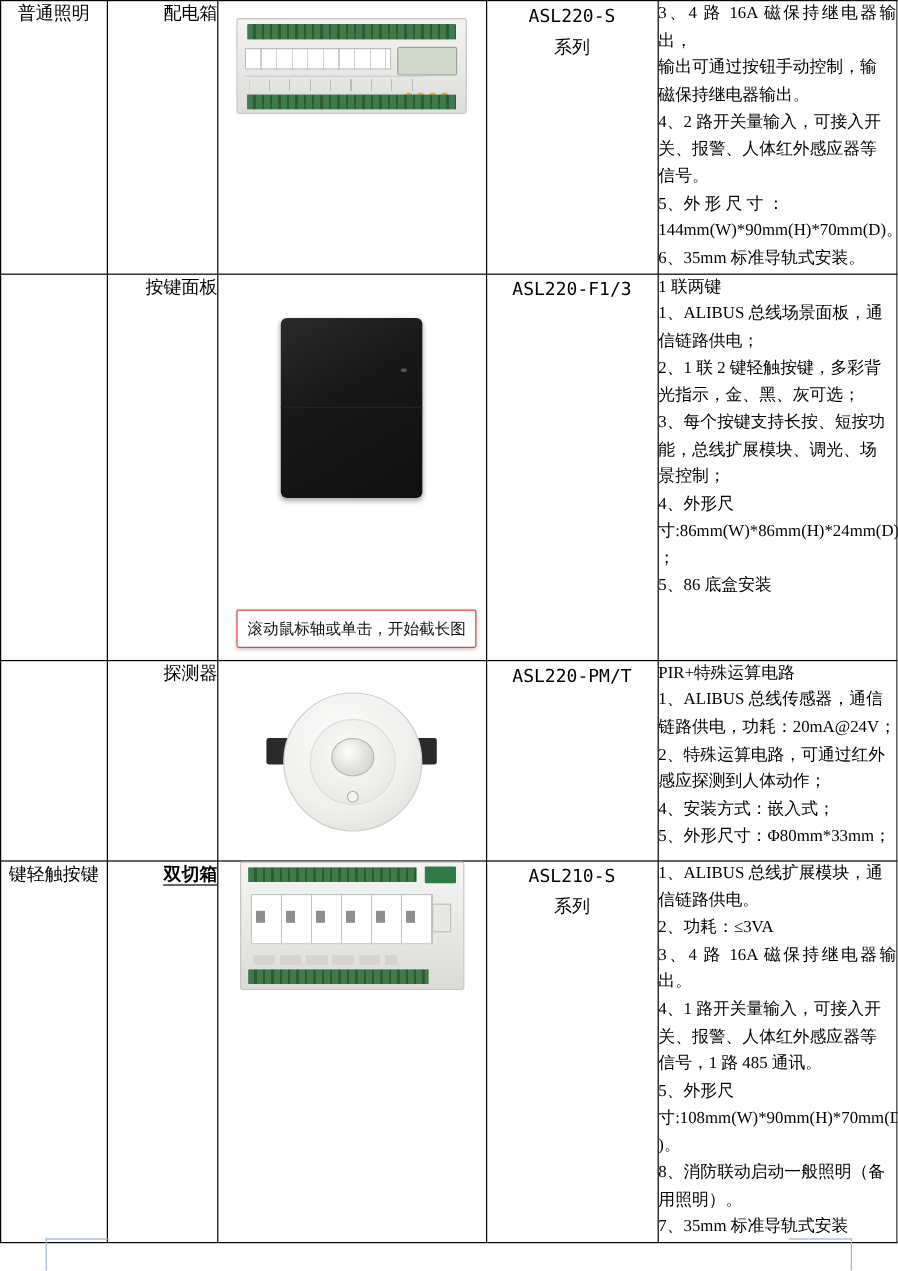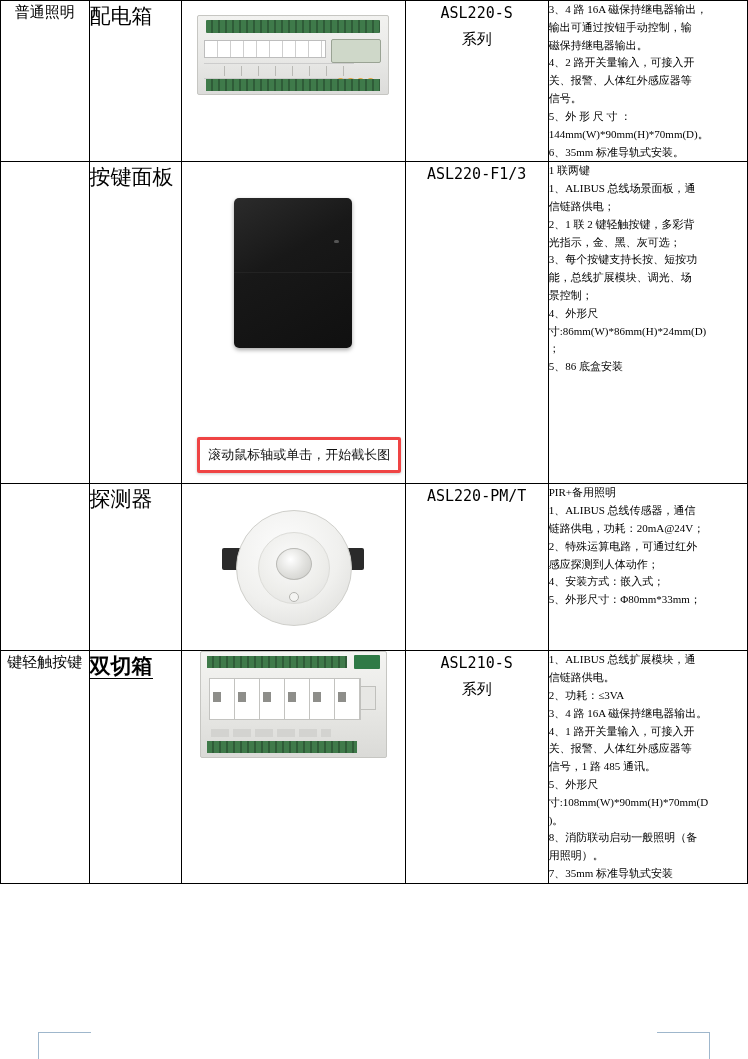--- a/index.html
+++ b/index.html
@@ -36,40 +36,40 @@
   .col-d{width:142px;}
   .col-e{width:198px;}
 
   .cat-cell{
     text-align:center;
     font-size:15px;
     padding-top:8px;
     line-height:1.5;
   }
   .dev-cell{
-    text-align:left;
-    font-size:21px;
+    text-align:right;
+    font-size:15px;
     line-height:1.5;
     vertical-align:middle;
   }
   .dev-cell.underline span{
     border-bottom:1px solid #000;
     font-weight:bold;
   }
   .model-cell{
     text-align:center;
     font-size:15px;
     line-height:1.7;
     vertical-align:middle;
     font-family:"DejaVu Sans Mono", monospace;
   }
   .model-cell .m1{display:block;}
   .model-cell .m2{display:block;}
   .desc-cell{
-    font-size:11px;
+    font-size:14px;
     line-height:1.62;
     padding:2px 4px 4px 4px;
     text-align:justify;
   }
   .desc-cell p{margin:0;}
   .img-cell{
     text-align:center;
     vertical-align:middle;
     position:relative;
     padding:6px 0;
@@ -132,21 +132,21 @@
     background:#555;border-radius:2px;
   }
   .panel .seam{
     position:absolute;left:0;right:0;top:74px;height:1px;background:#232323;
   }
   .tooltip{
     position:absolute;
     left:15px;bottom:10px;
     width:190px;
     background:#ffffff;
-    border:3px solid #ef4444;
+    border:1px solid #ef4444;
     border-radius:2px;
     font-family:"Liberation Sans", sans-serif;
     font-size:13px;
     color:#111;
     text-align:center;
     padding:6px 4px;
     box-shadow:0 1px 3px rgba(0,0,0,.2);
   }
 
   
@@ -327,21 +327,21 @@
             <div class="inner"></div>
             <div class="lens"></div>
             <div class="led"></div>
           </div>
         </td>
         <td class="model-cell">
           <span class="m1">ASL220-PM/T</span>
           <span class="m2"></span>
         </td>
         <td class="desc-cell">
-          <p>PIR+备用照明</p>
+          <p>PIR+特殊运算电路</p>
           <p>1、ALIBUS 总线传感器，通信</p>
           <p>链路供电，功耗：20mA@24V；</p>
           <p>2、特殊运算电路，可通过红外</p>
           <p>感应探测到人体动作；</p>
           <p>4、安装方式：嵌入式；</p>
           <p>5、外形尺寸：Φ80mm*33mm；</p>
         </td>
       </tr>
 
       <tr>

